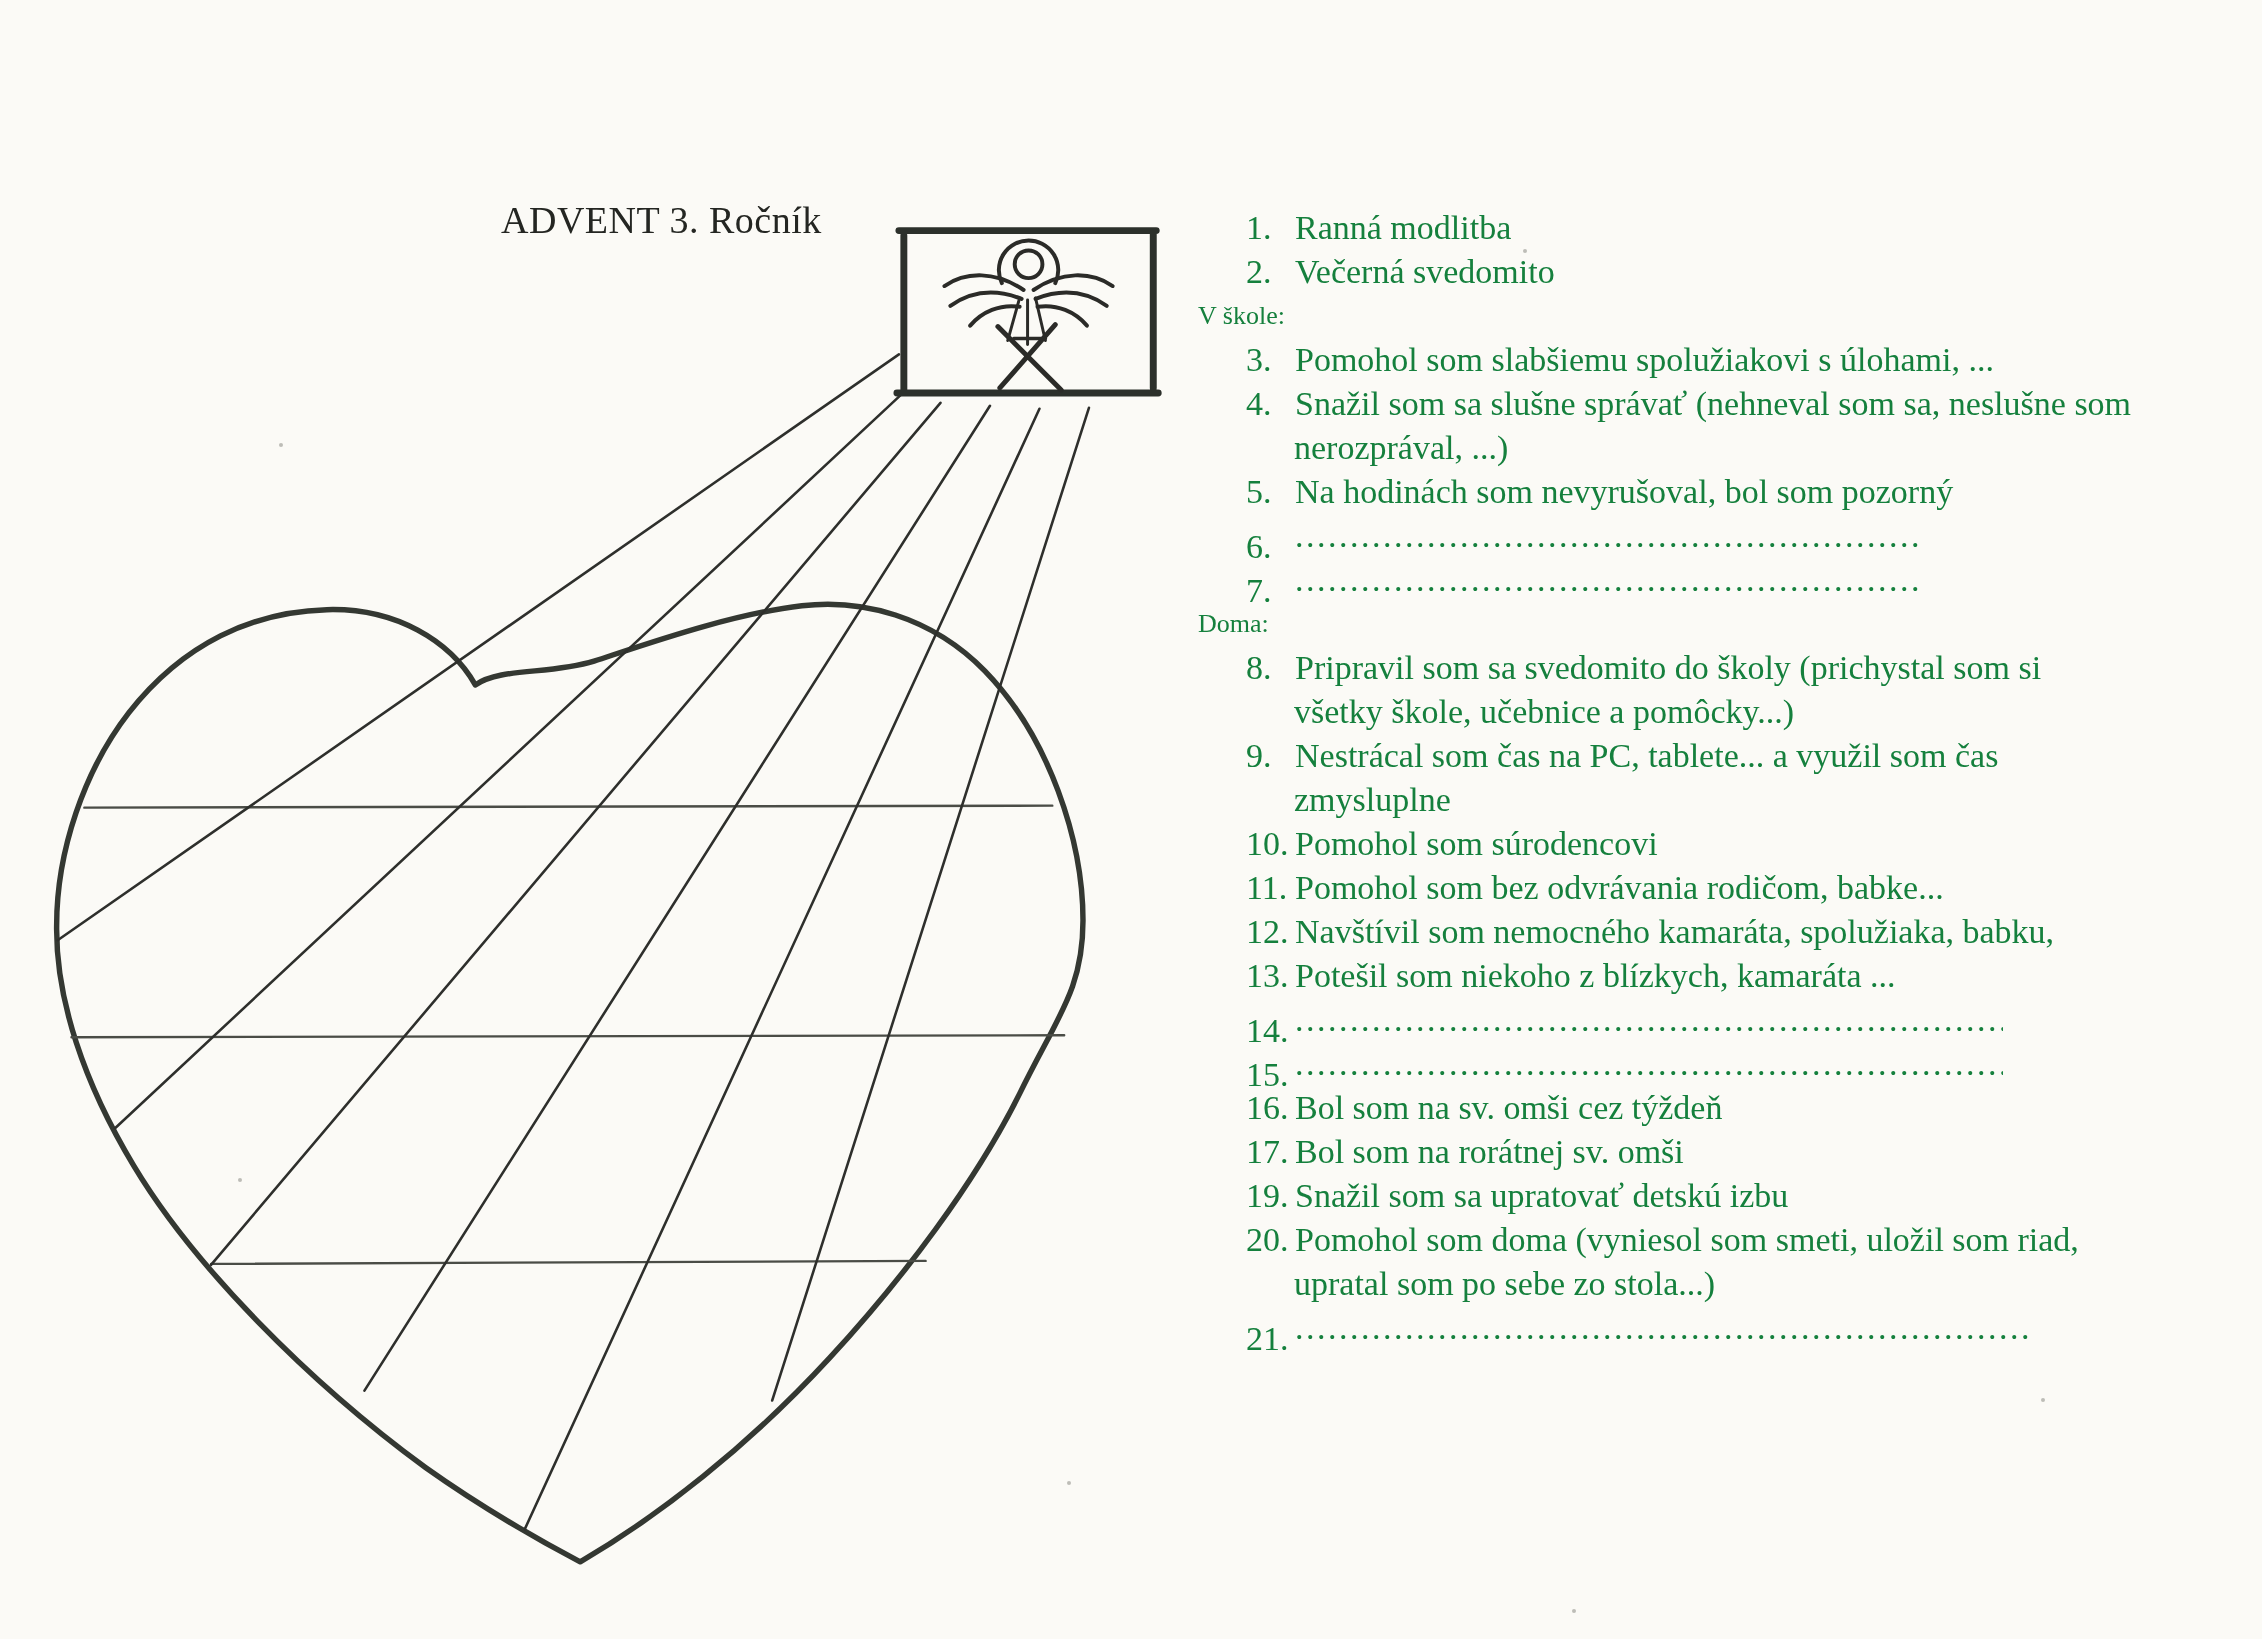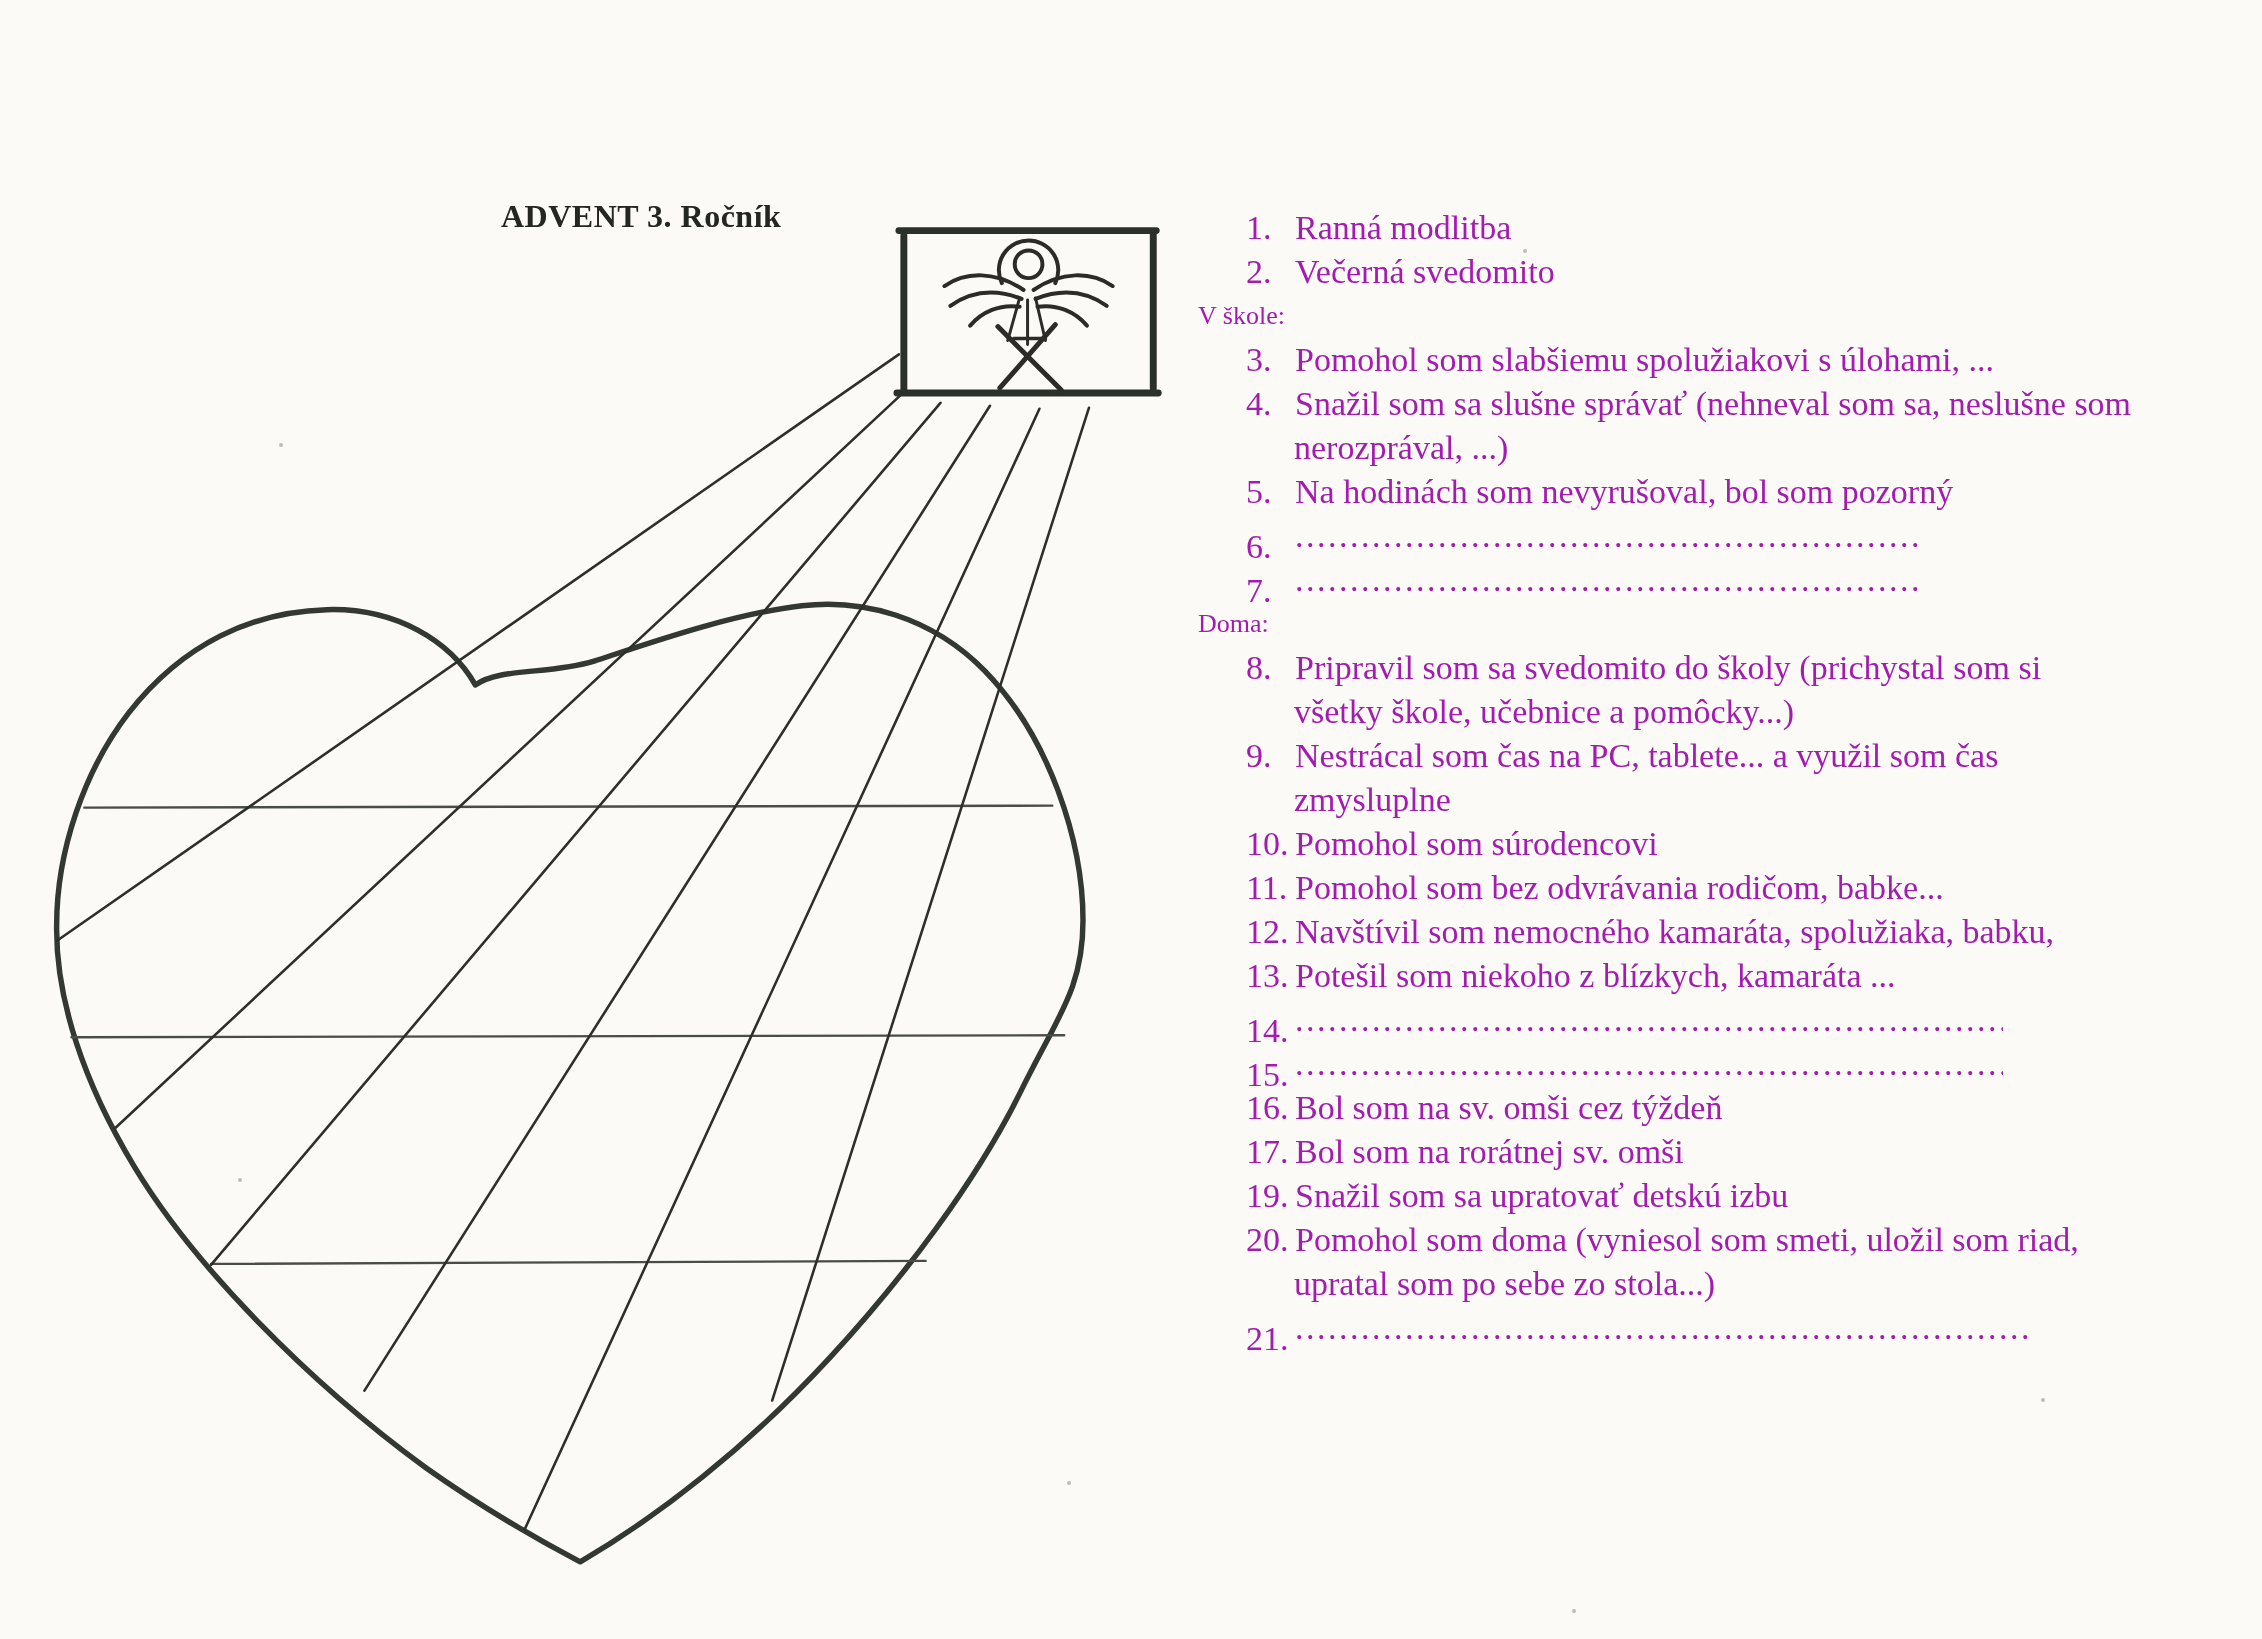--- a/index.html
+++ b/index.html
@@ -6,26 +6,26 @@
   body{
     width:2262px;height:1639px;position:relative;overflow:hidden;
     background:#fbfaf6;
     font-family:"Liberation Serif","DejaVu Serif",serif;
     color:#1b1b1b;
   }
   .sheet{position:absolute;inset:0;}
   #artwork{position:absolute;left:0;top:0;}
   .doc-title{
     position:absolute;left:501px;top:198px;
-    font-size:32px;font-weight:bold;letter-spacing:0.5px;color:#242622;
+    font-size:38px;font-weight:normal;letter-spacing:0.5px;color:#242622;
     white-space:nowrap;
   }
   .task-list{
     position:absolute;left:1198px;top:206px;width:1049px;
-    font-size:34px;line-height:44px;color:#a21caf;
+    font-size:34px;line-height:44px;color:#15803d;
   }
   .row{white-space:nowrap;height:44px;}
   .row.header{font-size:26px;}
   .row.numbered{padding-left:48px;}
   .row.cont{padding-left:96px;}
   .num{display:inline-block;width:49px;}
   .dots{
     display:inline-block;overflow:hidden;vertical-align:baseline;
     letter-spacing:2.5px;white-space:nowrap;
   }

